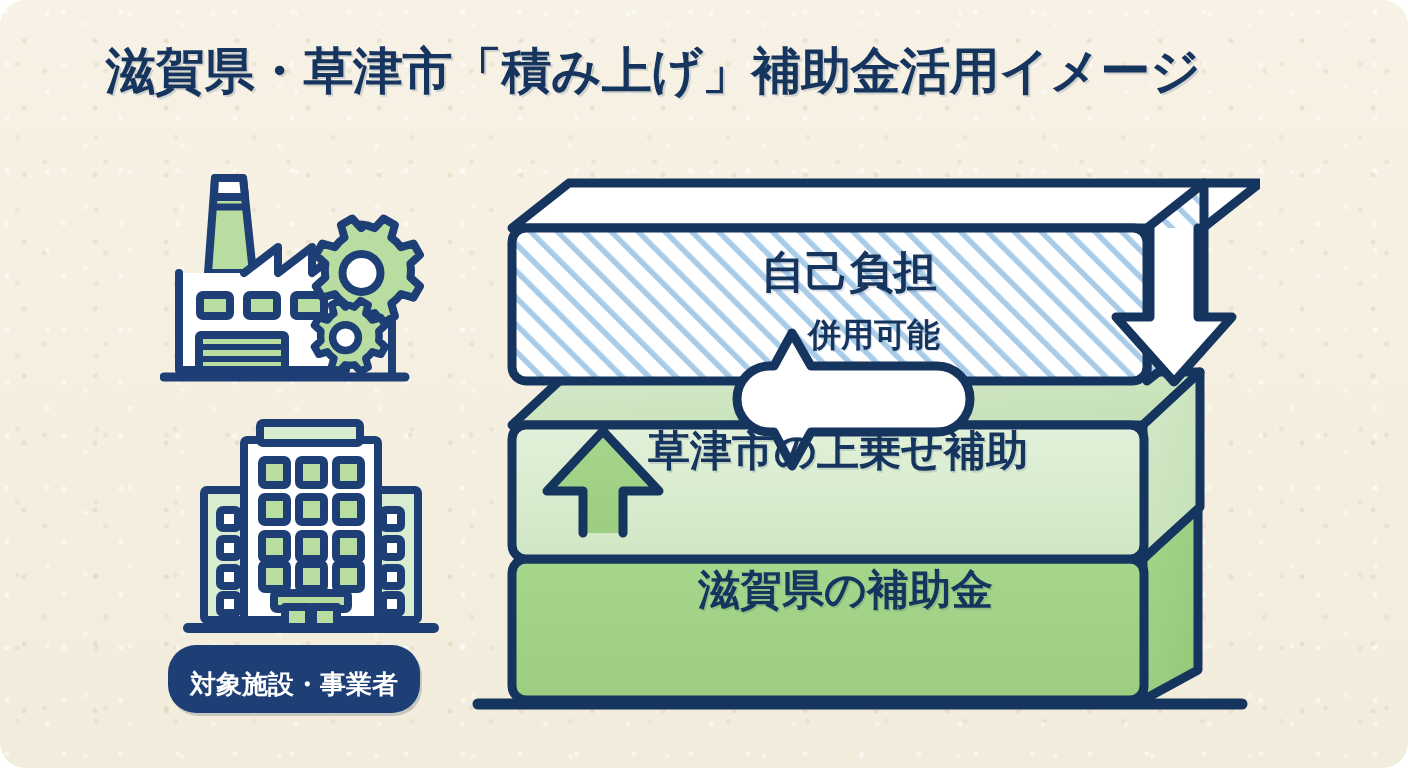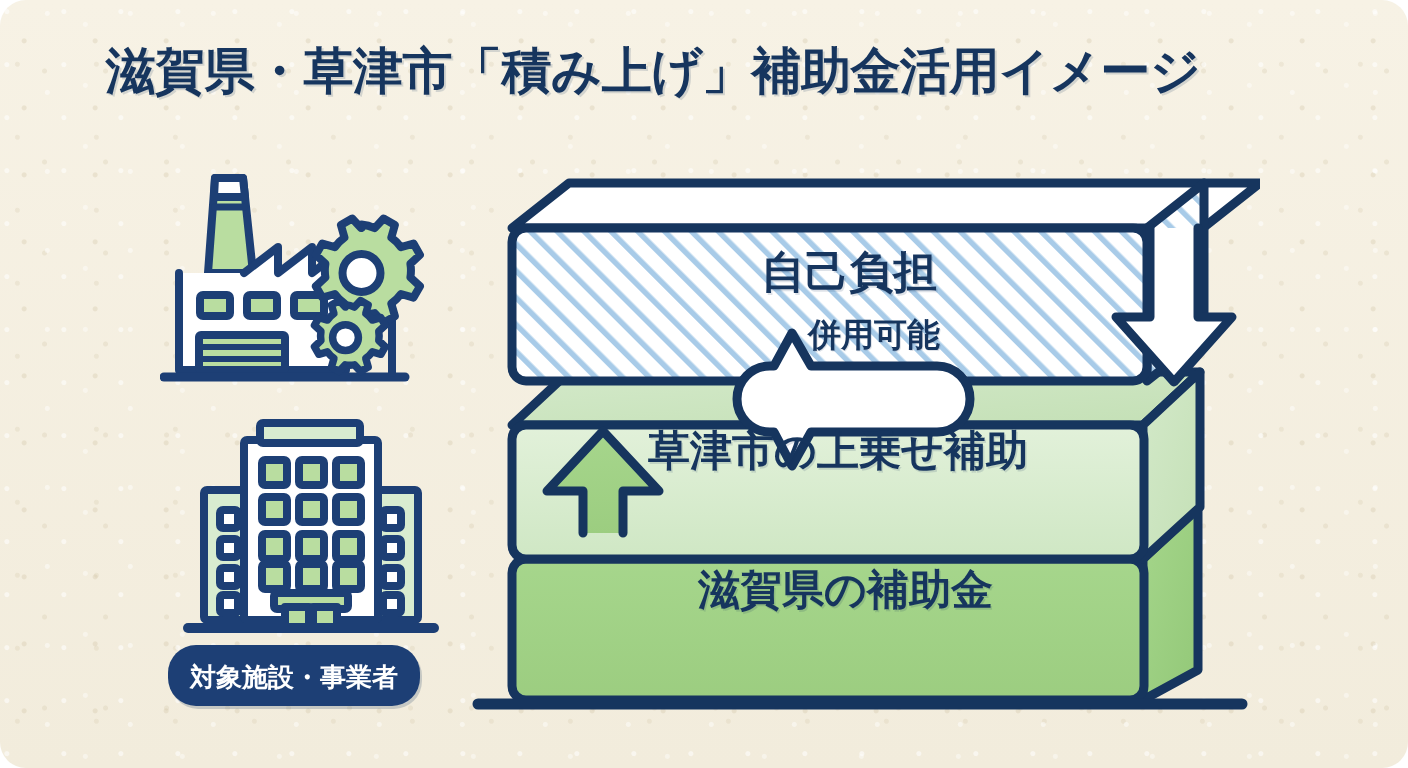--- a/index.html
+++ b/index.html
@@ -59,21 +59,21 @@
   .svg-ill { display: block; }
 
   #badge {
     position: absolute;
     left: 168px;
     top: 645px;
     background: #1d3f75;
     color: #ffffff;
     font-size: 26px;
     font-weight: bold;
-    padding: 15px 22px 11px 22px;
+    padding: 22px 22px 11px 22px;
     border-radius: 28px;
     letter-spacing: 0px;
     white-space: nowrap;
     box-shadow: 2px 3px 0 rgba(22,53,94,0.20);
   }
 
   
   #stack {
     position: absolute;
     left: 470px;

